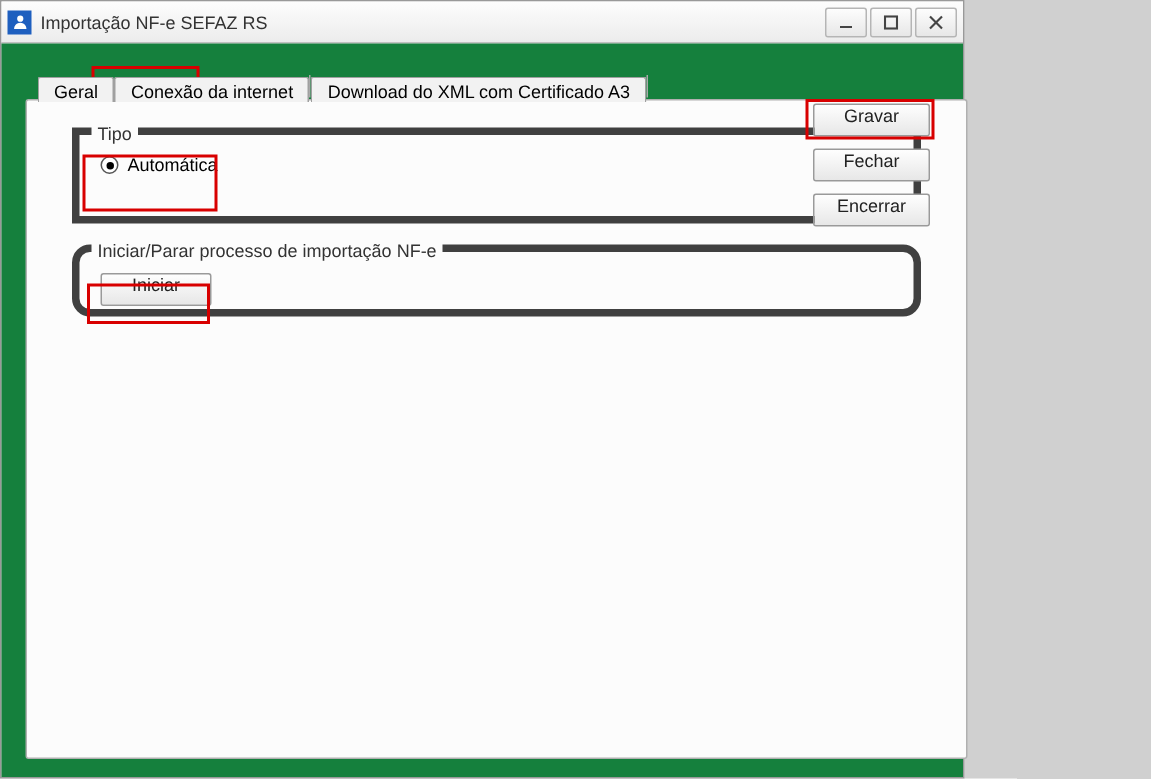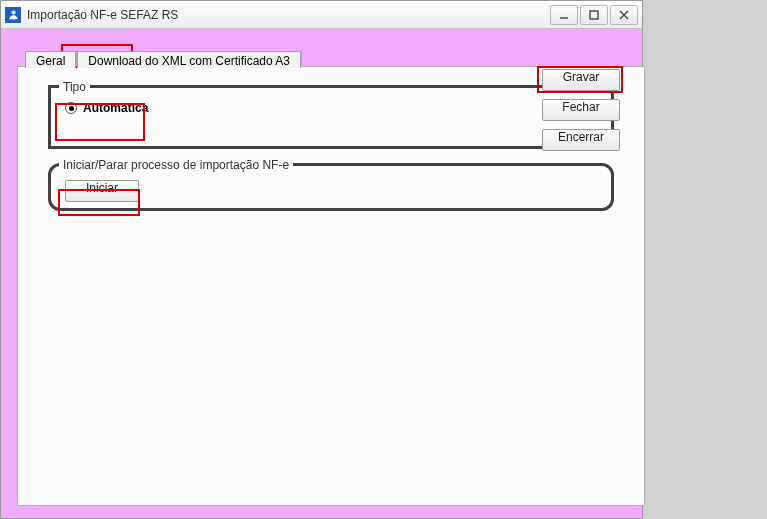--- a/index.html
+++ b/index.html
@@ -59,21 +59,21 @@
       margin-left: 2px;
       display: flex;
       align-items: center;
       justify-content: center;
       color: #333;
     }
     .tbtn svg { width: 10px; height: 10px; stroke: #444; fill: none; stroke-width: 1.4; }
     .client {
       position: absolute;
       top: 28px; left: 0; right: 0; bottom: 0;
-      background: #f0abfc;
+      background: #15803d;
     }
     .tabs {
       position: absolute;
       top: 18px;
       left: 24px;
       display: flex;
       align-items: flex-end;
       height: 20px;
       z-index: 3;
     }
@@ -107,21 +107,21 @@
       top: 37px;
       left: 16px;
       width: 628px;
       height: 440px;
       border: 1px solid #b0b0b0;
       border-radius: 2px;
       background: #fcfcfc;
     }
     .groupbox {
       position: relative;
-      border: 3px solid #404040;
+      border: 5px solid #404040;
       margin: 14px 30px 10px 30px;
       padding: 12px 10px 10px 10px;
       background: #fcfcfc;
     }
     .groupbox .legend {
       position: absolute;
       top: -8px;
       left: 8px;
       background: #fcfcfc;
       padding: 0 4px;
@@ -132,21 +132,20 @@
       height: 64px;
     }
     .gb-proc {
       height: 48px;
       border-radius: 12px;
     }
     .radio-row {
       display: flex;
       align-items: center;
       margin: 1px 0 1px 4px;
-      font-weight: bold;
     }
     .radio-dot {
       width: 12px; height: 12px;
       border-radius: 50%;
       border: 1px solid #555;
       margin-right: 6px;
       display: inline-flex;
       align-items: center;
       justify-content: center;
       background: #fff;
@@ -222,20 +221,21 @@
             <line x1="9" y1="1" x2="1" y2="9"></line>
           </svg>
         </div>
     </div>
   </div>
 
   <div class="client">
 
     <div class="tabs">
       <div class="tab"><span>Geral</span></div>
+      <div class="tab"><span>Conexão da internet</span></div>
       <div class="tab-sep"></div>
       <div class="tab"><span>Download do XML com Certificado A3</span></div>
       <div class="tab-sep"></div>
     </div>
 
     <div class="panel">
 
       <div class="groupbox gb-tipo">
         <span class="legend">Tipo</span>
         <div class="radio-row">

